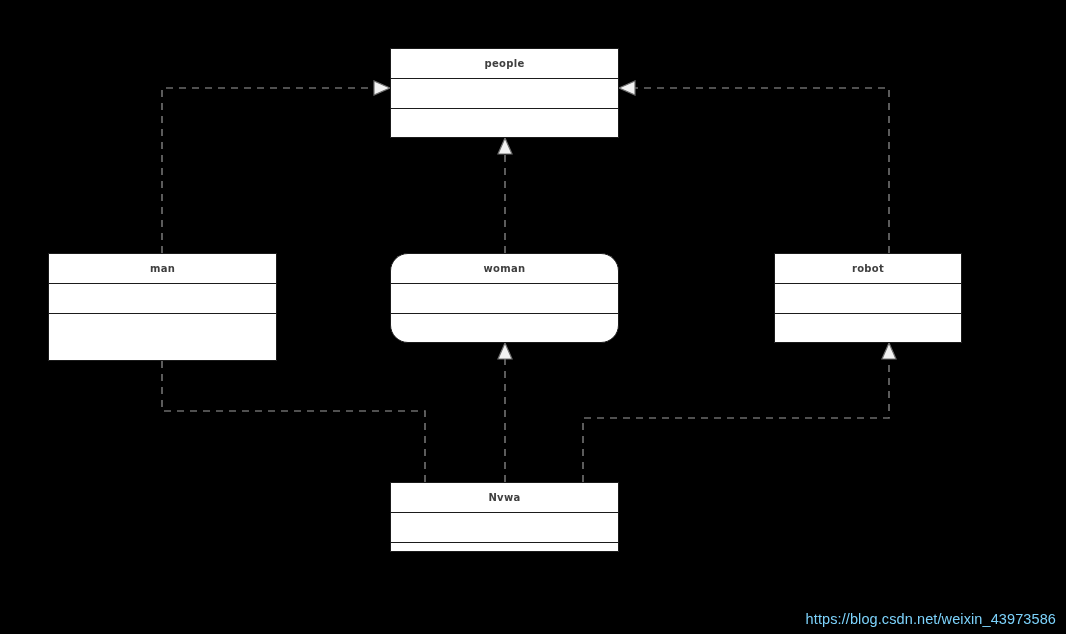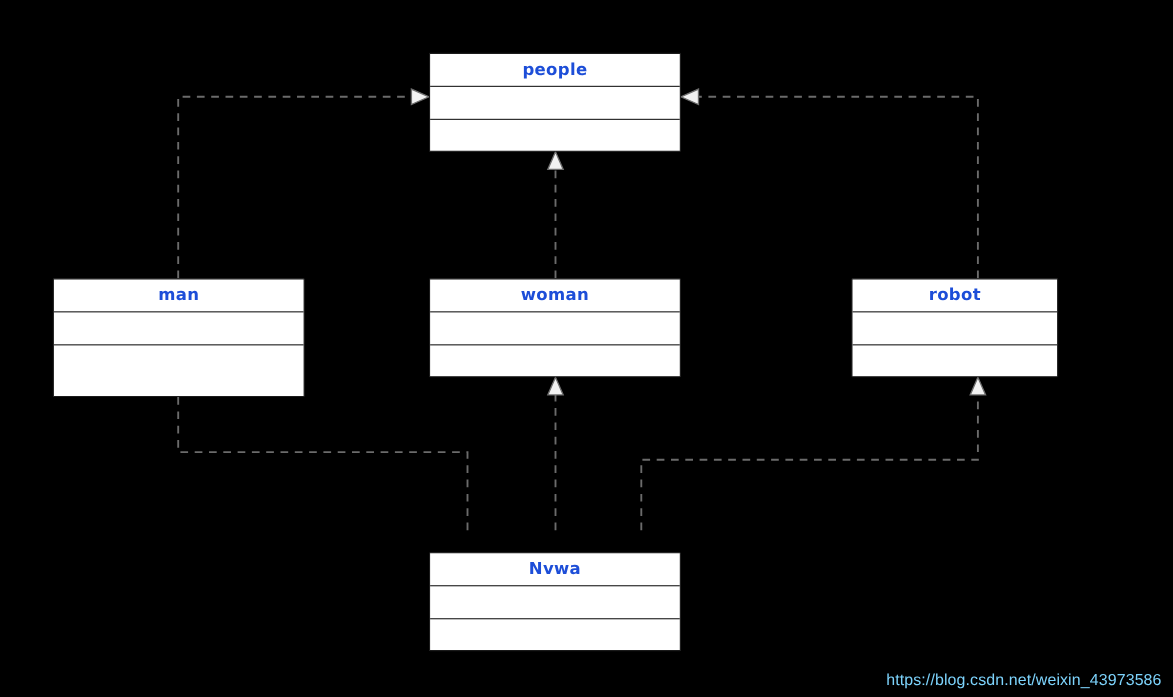--- a/index.html
+++ b/index.html
@@ -41,23 +41,23 @@
   }
   .uml-name-compartment {
     box-sizing: border-box;
     height: 30px;
     display: flex;
     align-items: center;
     justify-content: center;
     border-bottom: 1.6px solid #1b1b1b;
   }
   .uml-name-compartment span {
-    font-size: 15px;
+    font-size: 10px;
     font-weight: bold;
-    color: #1d4ed8;
+    color: #404040;
     letter-spacing: 0.3px;
     line-height: 1;
   }
   .uml-attr-compartment {
     box-sizing: border-box;
     height: 30px;
     border-bottom: 1.6px solid #1b1b1b;
   }
   .uml-op-compartment {
     box-sizing: border-box;
@@ -123,37 +123,37 @@
     </div>
 
     <div class="uml-class" style="left:48px; top:253px; width:229px; height:108px;">
       <div class="uml-name-compartment">
         <span>man</span>
       </div>
       <div class="uml-attr-compartment"></div>
       <div class="uml-op-compartment"></div>
     </div>
 
-    <div class="uml-class" style="left:390px; top:253px; width:229px; height:90px;">
+    <div class="uml-class" style="left:390px; top:253px; width:229px; height:90px;border-radius:18px;">
       <div class="uml-name-compartment">
         <span>woman</span>
       </div>
       <div class="uml-attr-compartment"></div>
       <div class="uml-op-compartment"></div>
     </div>
 
     <div class="uml-class" style="left:774px; top:253px; width:188px; height:90px;">
       <div class="uml-name-compartment">
         <span>robot</span>
       </div>
       <div class="uml-attr-compartment"></div>
       <div class="uml-op-compartment"></div>
     </div>
 
-    <div class="uml-class" style="left:390px; top:502px; width:229px; height:90px;">
+    <div class="uml-class" style="left:390px; top:482px; width:229px; height:70px;">
       <div class="uml-name-compartment">
         <span>Nvwa</span>
       </div>
       <div class="uml-attr-compartment"></div>
       <div class="uml-op-compartment"></div>
     </div>
 
   </div>
 
   <div class="watermark">https://blog.csdn.net/weixin_43973586</div>

